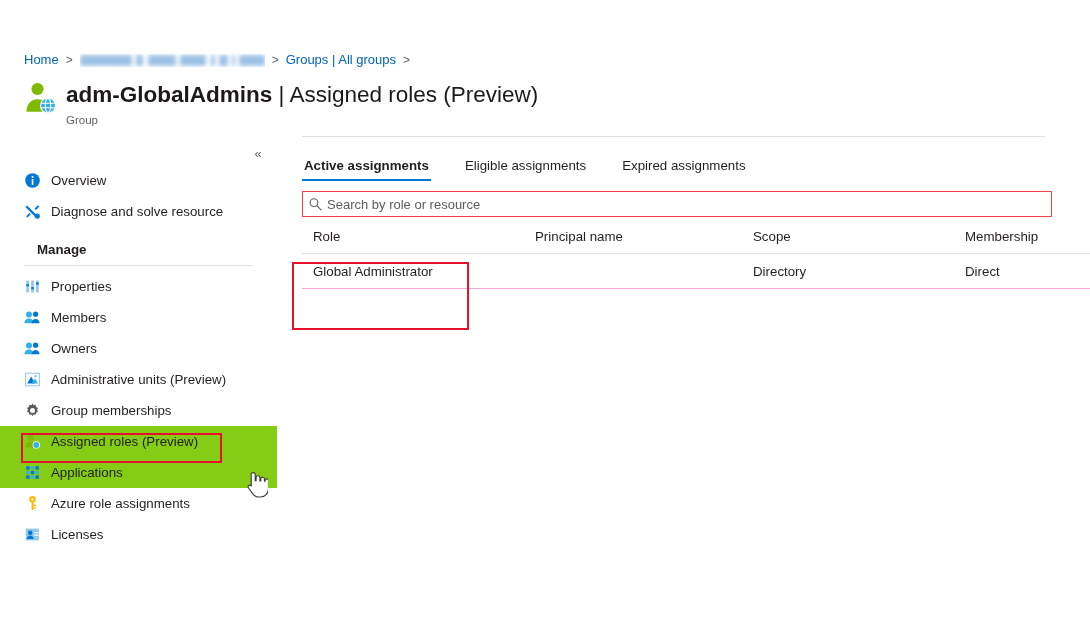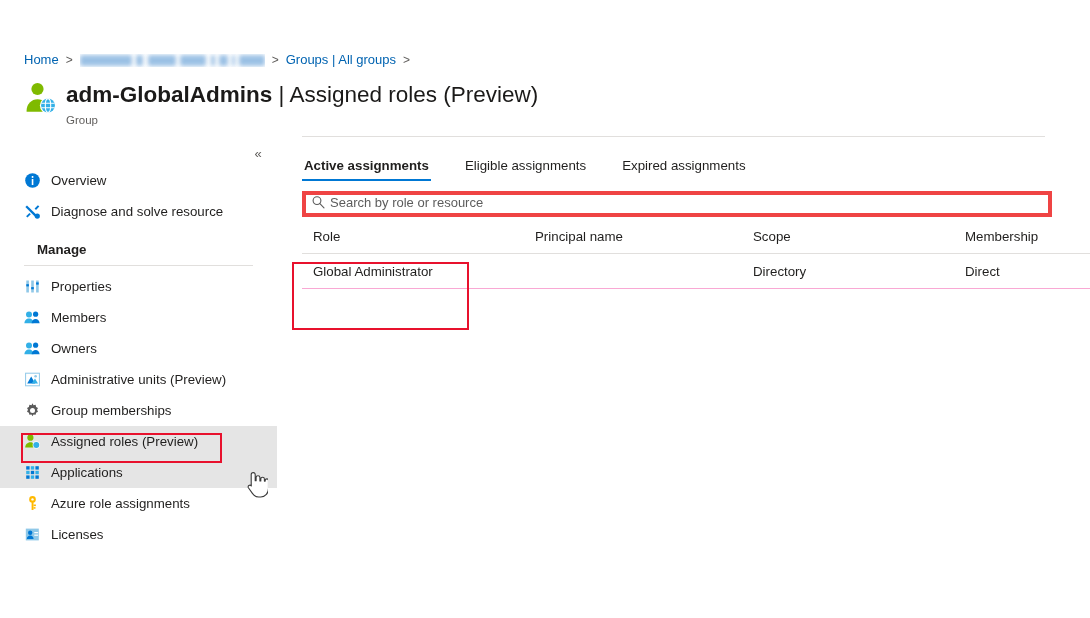--- a/index.html
+++ b/index.html
@@ -123,21 +123,21 @@
     cursor: pointer;
     position: relative;
   }
   .nav-item .ico {
     width: 17px;
     height: 17px;
     margin-right: 10px;
     flex: none;
     position: relative;
   }
-  .nav-item.hl { background: #e5e5e5; }
+  .nav-item.hl { background: #84cc16; }
   .nav-section {
     font-size: 13.3px;
     font-weight: bold;
     color: #201f1e;
     padding-left: 37px;
     height: 21px;
     display: flex;
     align-items: center;
     margin-top: 12px;
   }
@@ -220,24 +220,24 @@
     position: absolute;
     left: 0; right: 0; bottom: 0;
     height: 2.5px;
     background: #0078d4;
   }
 
   .searchwrap {
     margin: 10px 0 0 9px;
     width: 750px;
     height: 26px;
-    border: 4px solid #ef4444;
+    border: 1px solid #ef4444;
     box-sizing: border-box;
     display: flex;
-    align-items: flex-start;
+    align-items: center;
     background: #fff;
   }
   .searchwrap .s-ico {
     width: 24px;
     display: flex;
     align-items: center;
     justify-content: center;
     color: #5a5a5a;
     flex: none;
   }

